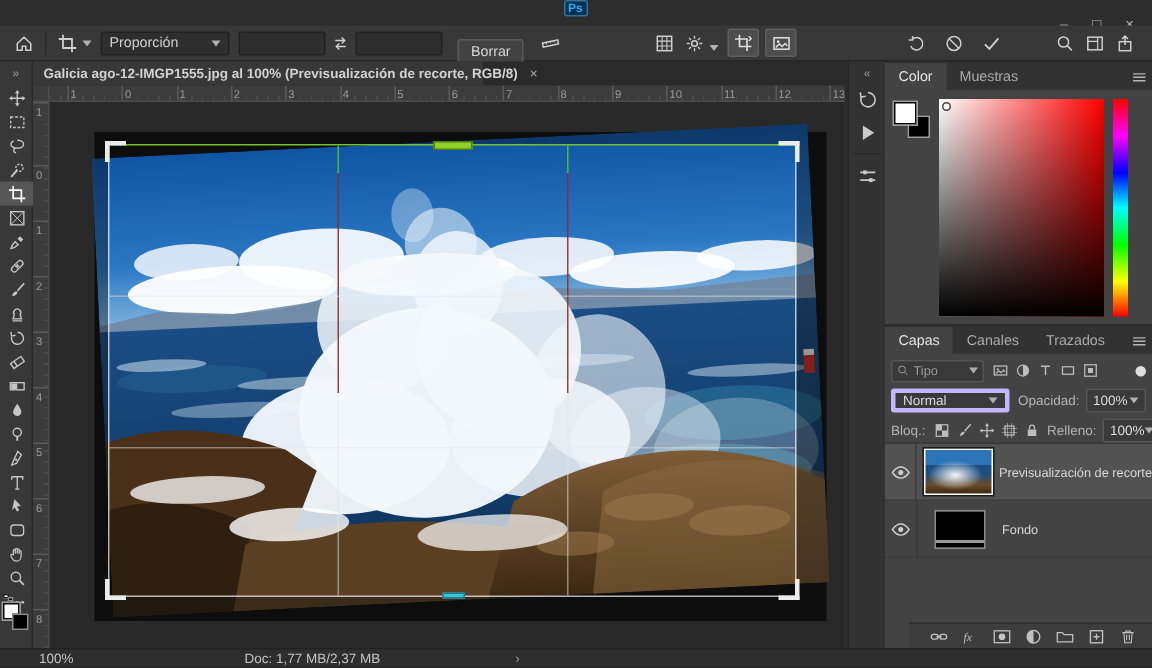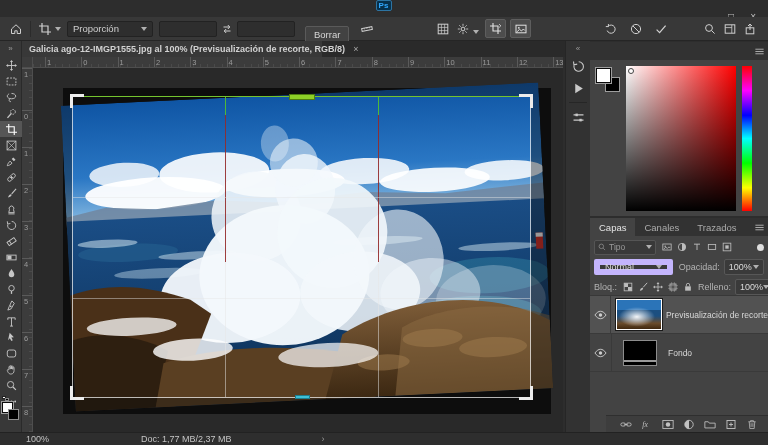--- a/index.html
+++ b/index.html
@@ -102,21 +102,21 @@
 
   .layers-panel { position:absolute; left:0; top:177px; width:178px; height:214px; }
   .layers-body { position:absolute; left:0; top:18px; right:0; bottom:0; background:#434343; }
   .filter-row { height:20px; display:flex; align-items:center; padding:2px 4px 0 4px; gap:3px; }
   .filter-search { width:62px; height:15px; background:#393939; border:1px solid #555; border-radius:2px; display:flex; align-items:center; padding:0 3px; gap:3px; font-size:8.5px; color:#9a9a9a; }
   .filter-search svg { width:8px; height:8px; }
   .filter-icon { width:15px; height:15px; display:flex; align-items:center; justify-content:center; color:#bdbdbd; }
   .filter-icon svg { width:10px; height:10px; }
   .filter-toggle { margin-left:auto; width:7px; height:7px; border-radius:50%; background:#dedede; }
   .blend-row { height:22px; display:flex; align-items:center; padding:0 4px; gap:4px; font-size:9px; }
-  .blend-select { width:84px; height:16px; background:#3a3a3a; border:6px solid #c4b5fd; border-radius:2px; display:flex; align-items:center; padding:0 5px; color:#dcdcdc; }
+  .blend-select { width:84px; height:16px; background:#3a3a3a; border:3px solid #c4b5fd; border-radius:2px; display:flex; align-items:center; padding:0 5px; color:#dcdcdc; }
   .blend-select .caret, .small-select .caret { margin-left:auto; }
   .small-select { width:43px; height:16px; background:#3a3a3a; border:1px solid #575757; border-radius:2px; display:flex; align-items:center; padding:0 4px; color:#dcdcdc; }
   .dim-label { color:#b3b3b3; }
   .lock-row { height:18px; display:flex; align-items:center; padding:0 4px; gap:4px; font-size:9px; border-bottom:1px solid #383838; }
   .lock-icon { width:13px; height:13px; display:flex; align-items:center; justify-content:center; color:#bdbdbd; }
   .lock-icon svg { width:10px; height:10px; }
   .layer-row { height:38px; display:flex; align-items:center; border-bottom:1px solid #3a3a3a; }
   .layer-row.selected { background:#525252; }
   .eye-col { width:22px; height:38px; display:flex; align-items:center; justify-content:center; border-right:1px solid #3a3a3a; color:#cfcfcf; }
   .eye-col svg { width:13px; height:10px; }
@@ -127,21 +127,21 @@
       linear-gradient(to bottom, #2b74b8 0%, #2b74b8 34%, #1c4f80 35%, #1c4f80 55%, #6a4c2c 80%, #40280f 100%); }
   .thumb-black { width:34px; height:26px; border:1px solid #8d8d8d; background:linear-gradient(#000 0 80%, #9a9a9a 80% 88%, #000 88% 100%); }
   .layer-name { font-size:8.5px; color:#d8d8d8; white-space:nowrap; }
   .layers-bottom { position:absolute; left:16px; bottom:0; right:0; height:17px; background:#3d3d3d; border-top:1px solid #2f2f2f; display:flex; align-items:center; justify-content:flex-end; gap:7px; padding-right:9px; }
   .lb-icon { width:14px; height:13px; display:flex; align-items:center; justify-content:center; color:#c2c2c2; }
   .lb-icon svg { width:12px; height:11px; }
 
   
   .status-bar { position:absolute; left:0; top:432px; width:768px; height:13px; background:#2e2e2e; border-top:1px solid #222; display:flex; align-items:center; font-size:9px; color:#c4c4c4; }
   .status-zoom { margin-left:26px; }
-  .status-doc { margin-left:44px;padding-left:48px; }
+  .status-doc { margin-left:66px;padding-left:48px; }
   .status-arrow { margin-left:90px; color:#9a9a9a; font-size:9px; }
 </style>
 </head>
 <body>
 
 <div class="app">
 
   <div class="menu-bar">
     <div class="ps-logo">
         <span>Ps</span>
@@ -573,20 +573,24 @@
             <rect x="6.8" y="7.2" width="2.2" height="2.4" fill="currentColor"></rect>
           </svg>
         </div>
       </div>
   </div>
 
   <div class="panels">
 
     <div class="color-panel">
       <div class="panel-tabs">
+        <div style="display:flex;height:18px;">
+            <div class="panel-tab active">Color</div>
+            <div class="panel-tab">Muestras</div>
+          </div>
         <span class="panel-menu">
             <svg viewBox="0 0 12 12" width="11" height="11">
               <path d="M1.5 3.5h9M1.5 6h9M1.5 8.5h9" stroke="currentColor"></path>
             </svg>
           </span>
       </div>
       <div class="color-body">
         <div class="fgbg">
           <span class="bg"></span>
           <span class="fg"></span>

